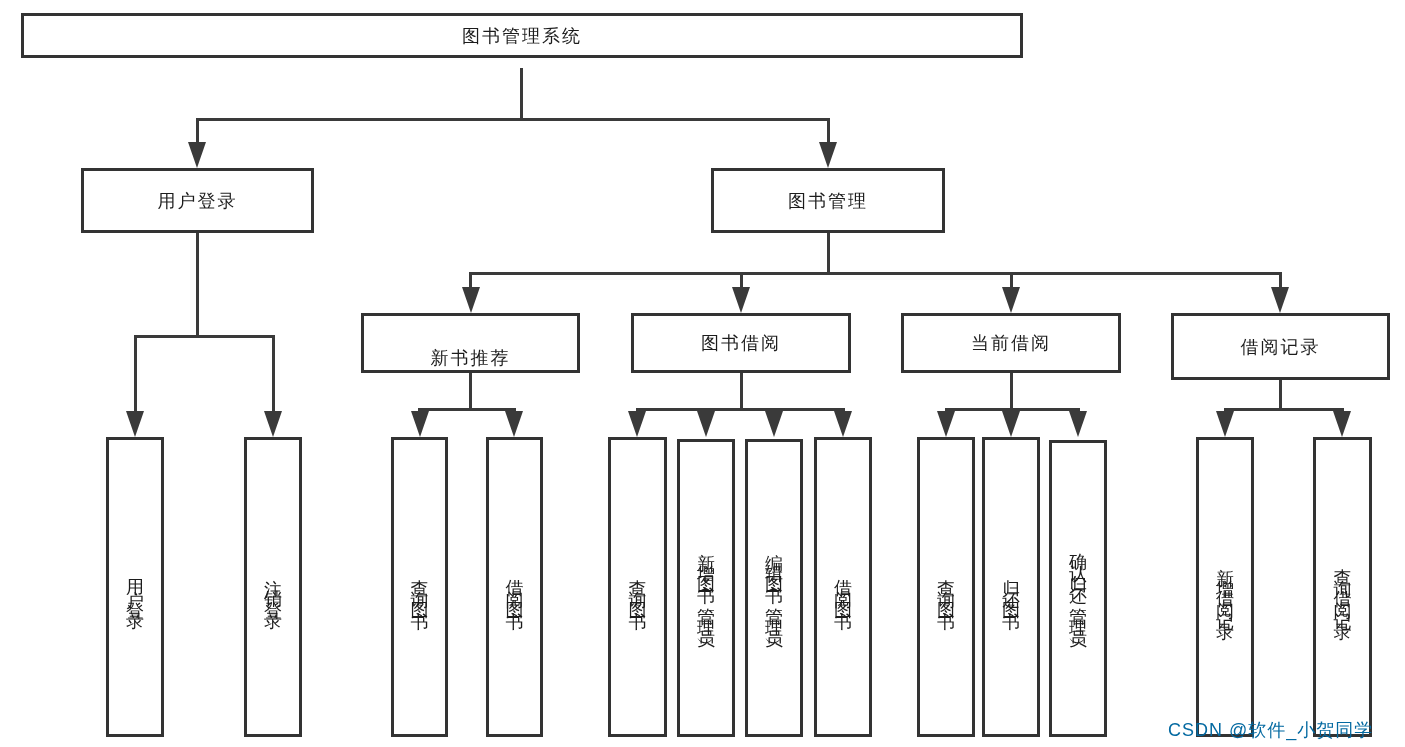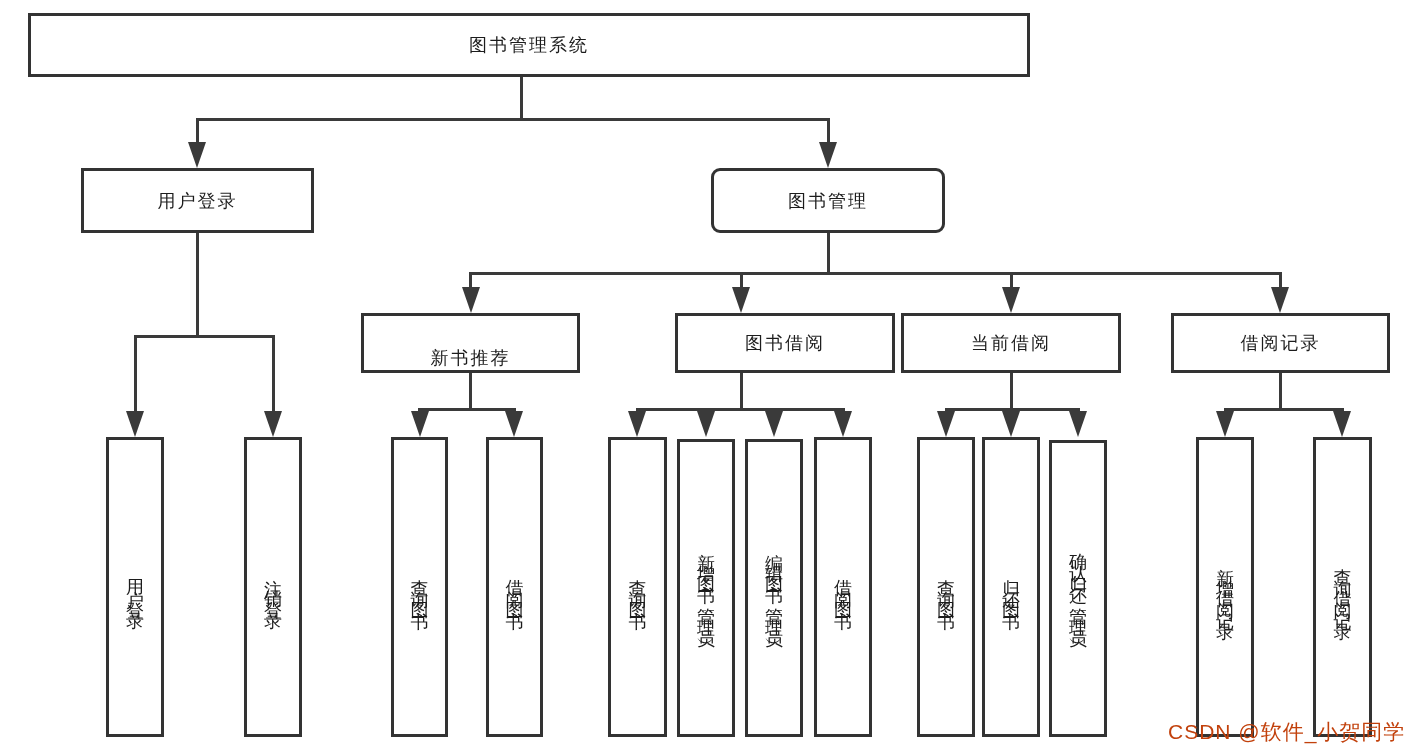--- a/index.html
+++ b/index.html
@@ -18,43 +18,43 @@
   }
   .hline{position:absolute;height:3px;background:#3a3a3a;z-index:1;}
   .vline{position:absolute;width:3px;background:#3a3a3a;z-index:1;}
   .arrow{
     position:absolute;width:0;height:0;z-index:1;
     border-left:9px solid transparent;border-right:9px solid transparent;
     border-top:26px solid #3a3a3a;
   }
   #watermark{
     position:absolute;left:1168px;top:718px;z-index:6;
-    font-size:21px;color:#c2410c;letter-spacing:1px;white-space:nowrap;
+    font-size:18px;color:#0369a1;letter-spacing:1px;white-space:nowrap;
   }
 </style>
 </head>
 <body>
 
 <div id="canvas">
 
-  <div class="box" style="left:21px;top:13px;width:1002px;height:64px;margin-left:7px;">
+  <div class="box" style="left:21px;top:13px;width:1002px;height:45px;">
     <span>图书管理系统</span>
   </div>
 
   <div class="vline" style="left:520px;top:68px;height:50px;"></div>
   <div class="hline" style="left:196px;top:118px;width:634px;"></div>
   <div class="vline" style="left:195.5px;top:118px;height:26px;"></div>
   <div class="arrow" style="left:188px;top:142px;"></div>
   <div class="vline" style="left:826.5px;top:118px;height:26px;"></div>
   <div class="arrow" style="left:819px;top:142px;"></div>
 
   <div class="box" style="left:81px;top:168px;width:233px;height:65px;">
     <span>用户登录</span>
   </div>
-  <div class="box" style="left:711px;top:168px;width:234px;height:65px;border-radius:9px;">
+  <div class="box" style="left:711px;top:168px;width:234px;height:65px;">
     <span>图书管理</span>
   </div>
 
   <div class="vline" style="left:195.5px;top:233px;height:102px;"></div>
   <div class="hline" style="left:133.5px;top:335px;width:141px;"></div>
   <div class="vline" style="left:133.5px;top:335px;height:78px;"></div>
   <div class="arrow" style="left:126px;top:411px;"></div>
   <div class="vline" style="left:271.5px;top:335px;height:78px;"></div>
   <div class="arrow" style="left:264px;top:411px;"></div>
 
@@ -65,27 +65,27 @@
   <div class="vline" style="left:739.5px;top:272px;height:17px;"></div>
   <div class="arrow" style="left:732px;top:287px;"></div>
   <div class="vline" style="left:1009.5px;top:272px;height:17px;"></div>
   <div class="arrow" style="left:1002px;top:287px;"></div>
   <div class="vline" style="left:1278.5px;top:272px;height:17px;"></div>
   <div class="arrow" style="left:1271px;top:287px;"></div>
 
   <div class="box" style="left:361px;top:313px;width:219px;height:60px;align-items:flex-end;">
     <span>新书推荐</span>
   </div>
-  <div class="box" style="left:631px;top:313px;width:220px;height:60px;margin-left:44px;">
+  <div class="box" style="left:631px;top:313px;width:220px;height:60px;">
     <span>图书借阅</span>
   </div>
   <div class="box" style="left:901px;top:313px;width:220px;height:60px;text-align:right;">
     <span>当前借阅</span>
   </div>
-  <div class="box" style="left:1171px;top:313px;width:219px;height:60px;font-family:Liberation Mono, monospace;">
+  <div class="box" style="left:1171px;top:313px;width:219px;height:67px;font-family:Liberation Mono, monospace;">
     <span>借阅记录</span>
   </div>
 
   <div class="vline" style="left:469px;top:373px;height:35px;"></div>
   <div class="hline" style="left:418px;top:408px;width:98px;"></div>
   <div class="arrow" style="left:411px;top:411px;"></div>
   <div class="arrow" style="left:505px;top:411px;"></div>
 
   <div class="vline" style="left:739.5px;top:373px;height:35px;"></div>
   <div class="hline" style="left:635.5px;top:408px;width:209px;"></div>

